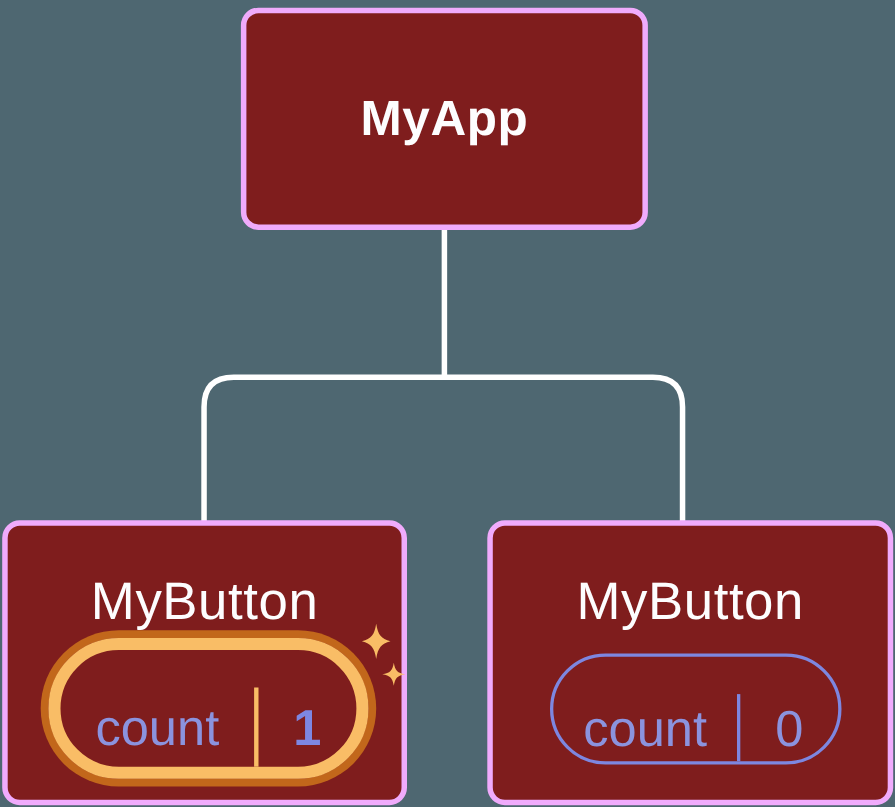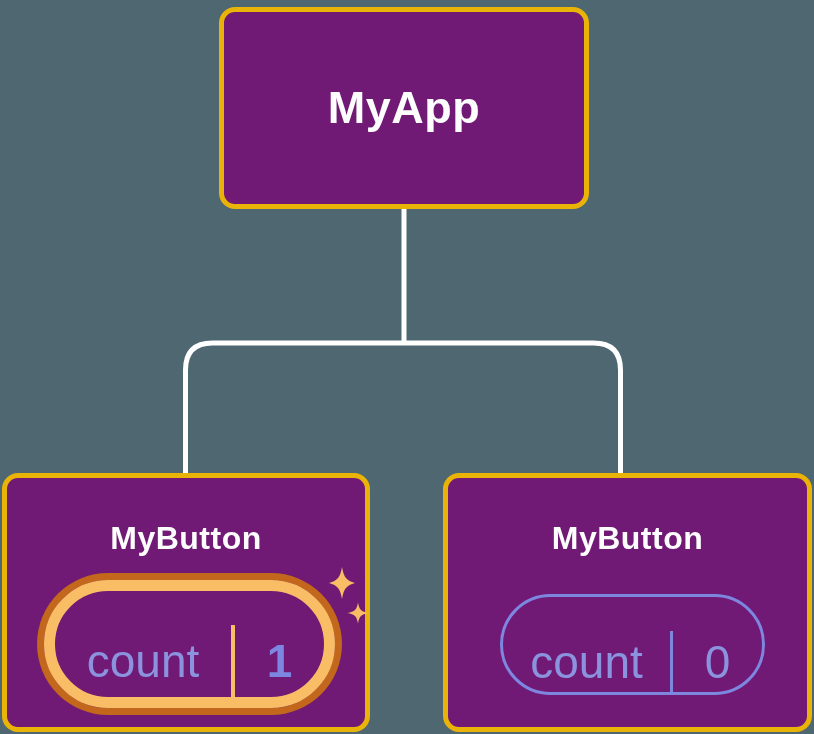--- a/index.html
+++ b/index.html
@@ -8,40 +8,40 @@
     background: #4E6771;
     position: relative;
     overflow: hidden;
     font-family: "Liberation Sans", sans-serif;
   }
   .stage { position: absolute; inset: 0; }
   svg.connectors { position: absolute; left: 0; top: 0; z-index: 0; }
 
   .node {
     position: absolute;
-    background: #701a75;
-    border: 5px solid #eab308;
+    background: #7f1d1d;
+    border: 5px solid #f0abfc;
     border-radius: 16px;
     box-sizing: border-box;
     z-index: 1;
   }
   .node-root {
     left: 219px; top: 7px; width: 370px; height: 202px;
     display: flex; align-items: center; justify-content: center;
   }
   .node-child-left  { left: 2px;   top: 473px; width: 368px; height: 259px; }
   .node-child-right { left: 443px; top: 473px; width: 369px; height: 259px; }
 
   .root-title {
     color: #FDFDFE; font-size: 45px; font-weight: bold; letter-spacing: 0.5px;
   }
   .child-title {
     position: absolute; left: 0; right: 0; top: 42px;
     text-align: center;
-    color: #FDFDFE; font-size: 32px; font-weight: bold; letter-spacing: 0.5px;
+    color: #FDFDFE; font-size: 48px; font-weight: normal; letter-spacing: 0.5px;
   }
 
   .pill {
     position: absolute;
     box-sizing: border-box;
     display: flex;
     align-items: stretch;
   }
   .pill-cell {
     display: flex; align-items: center; justify-content: center;

